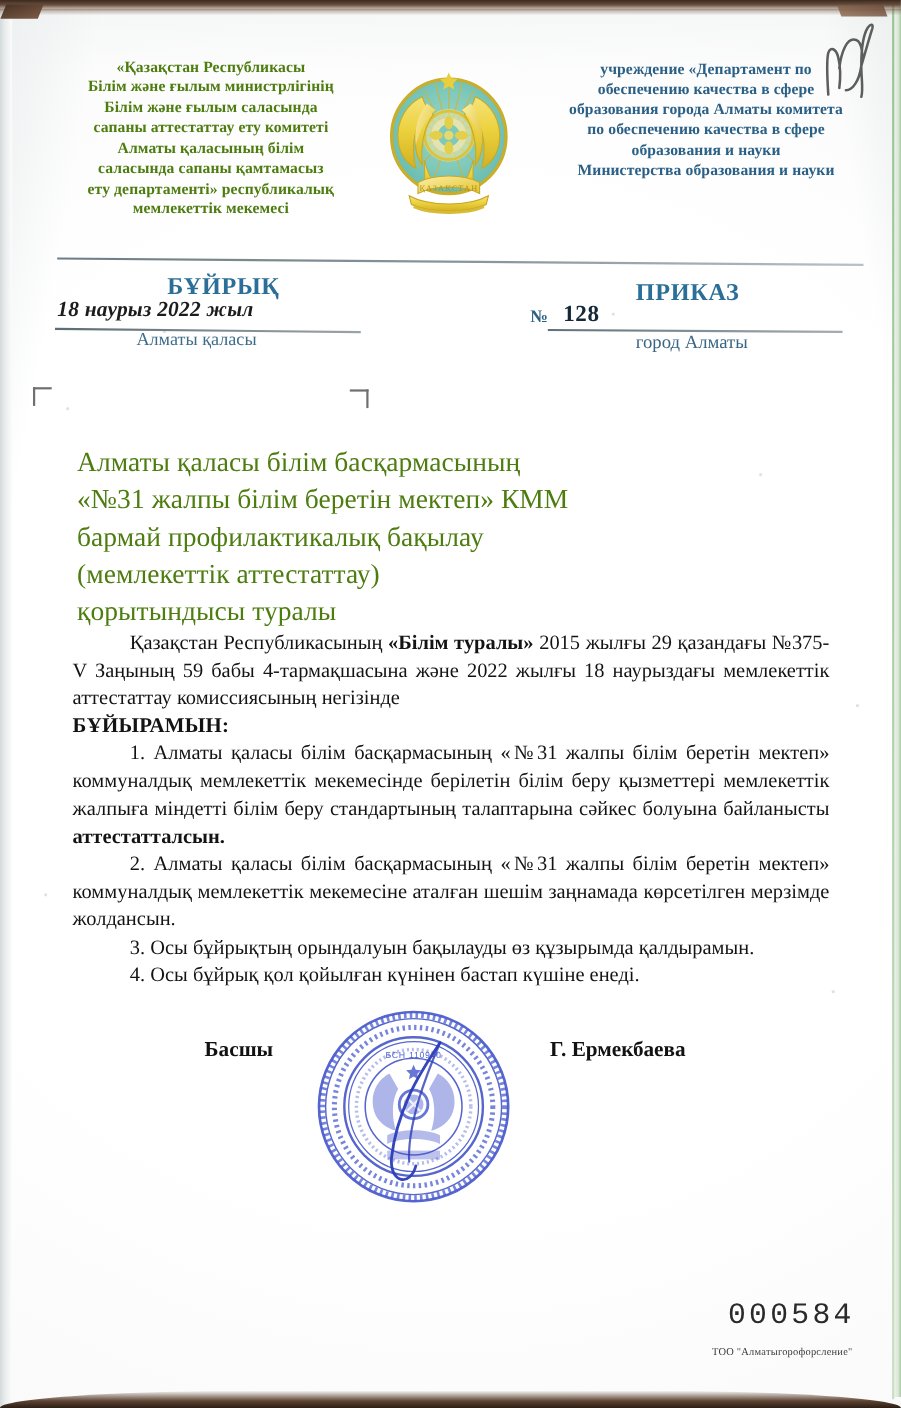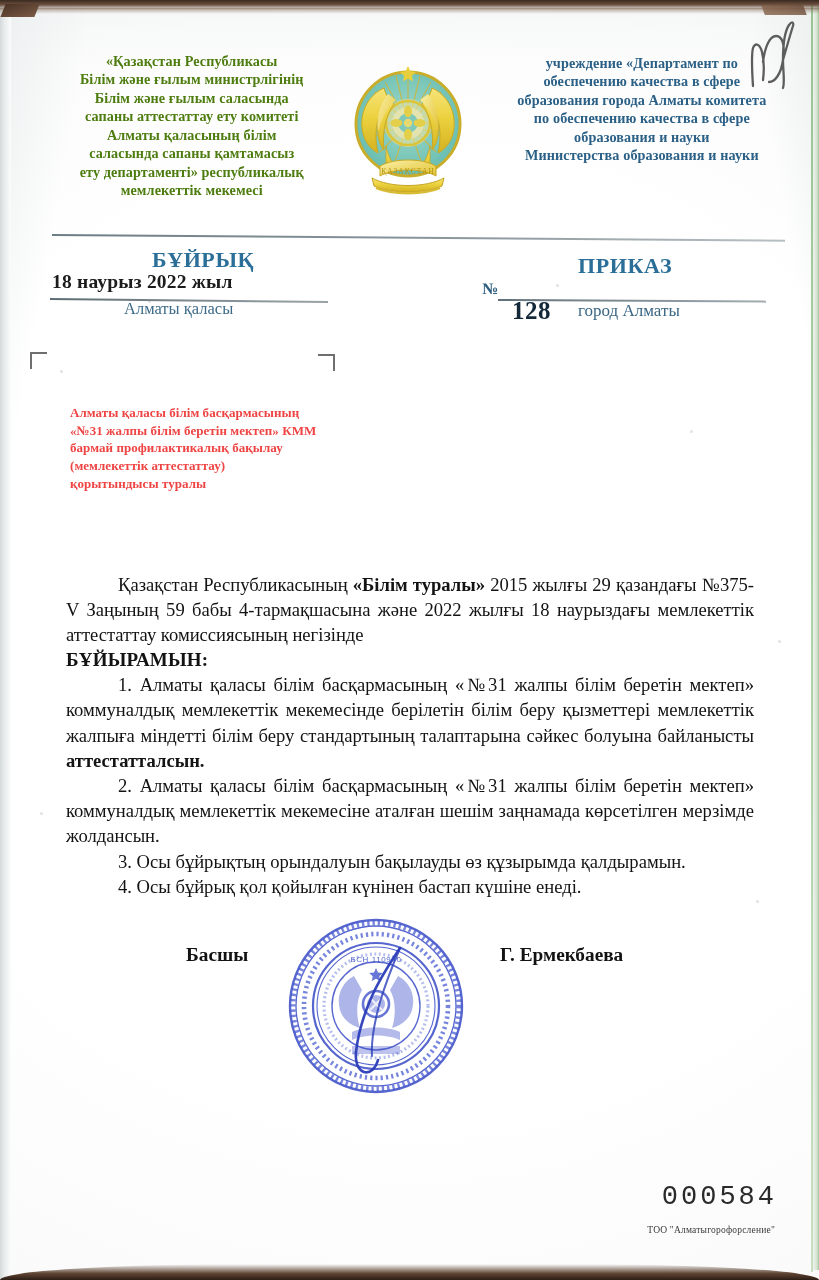--- a/index.html
+++ b/index.html
@@ -145,20 +145,21 @@
   #kind-ru { left: 578px; top: 6px; }
 
   #date-kz {
     position: absolute;
     left: 52px; top: 24px;
     font-weight: 700;
     font-size: 19.5px;
     color: #1c1c1c;
     font-family: "Liberation Serif", serif;
     letter-spacing: .2px;
+    font-style: italic;
   }
   #date-rule {
     position: absolute;
     left: 50px; top: 51px; width: 278px; height: 2px;
     background: linear-gradient(90deg,#5d6c73,#9aa4a8);
     transform: rotate(0.6deg); transform-origin: left center;
   }
   #city-kz {
     position: absolute;
     left: 124px; top: 52px;
@@ -170,25 +171,24 @@
   #num-label {
     position: absolute;
     left: 482px; top: 33px;
     font-size: 16px; font-weight: 700;
     color: #2d5f82;
     font-family: "Liberation Serif", serif;
   }
   #num-value {
     position: absolute;
     left: 512px; top: 26px;
-    font-size: 25px; font-weight: 700;
+    font-size: 21px; font-weight: 700;
     color: #13293a;
     font-family: "Liberation Serif", serif;
     letter-spacing: .5px;
-    margin-top: 24px;
   }
   #num-rule {
     position: absolute;
     left: 498px; top: 52px; width: 268px; height: 2px;
     background: linear-gradient(90deg,#60707a,#a3adb1);
     transform: rotate(0.35deg); transform-origin: left center;
   }
   #city-ru {
     position: absolute;
     left: 578px; top: 54px;
@@ -205,24 +205,24 @@
   }
   #crop-tl { left: 30px; top: 352px; border-left: 2px solid #6f6f6f; border-top: 2px solid #6f6f6f; }
   #crop-tr { left: 318px; top: 354px; border-right: 2px solid #6f6f6f; border-top: 2px solid #6f6f6f; }
 
   
   #subject {
     position: absolute;
     left: 70px; top: 404px;
     width: 470px;
     font-family: "Liberation Serif", serif;
-    font-weight: 700;
-    font-size: 13px;
+    font-weight: 400;
+    font-size: 25px;
     line-height: 1.36;
-    color: #ef4444;
+    color: #4d7c0f;
     letter-spacing: .05px;
   }
   #subject .sl { display: block; white-space: nowrap; }
 
   
   #body-text {
     position: absolute;
     left: 66px; top: 572px;
     width: 688px;
     font-family: "Liberation Serif", serif;

